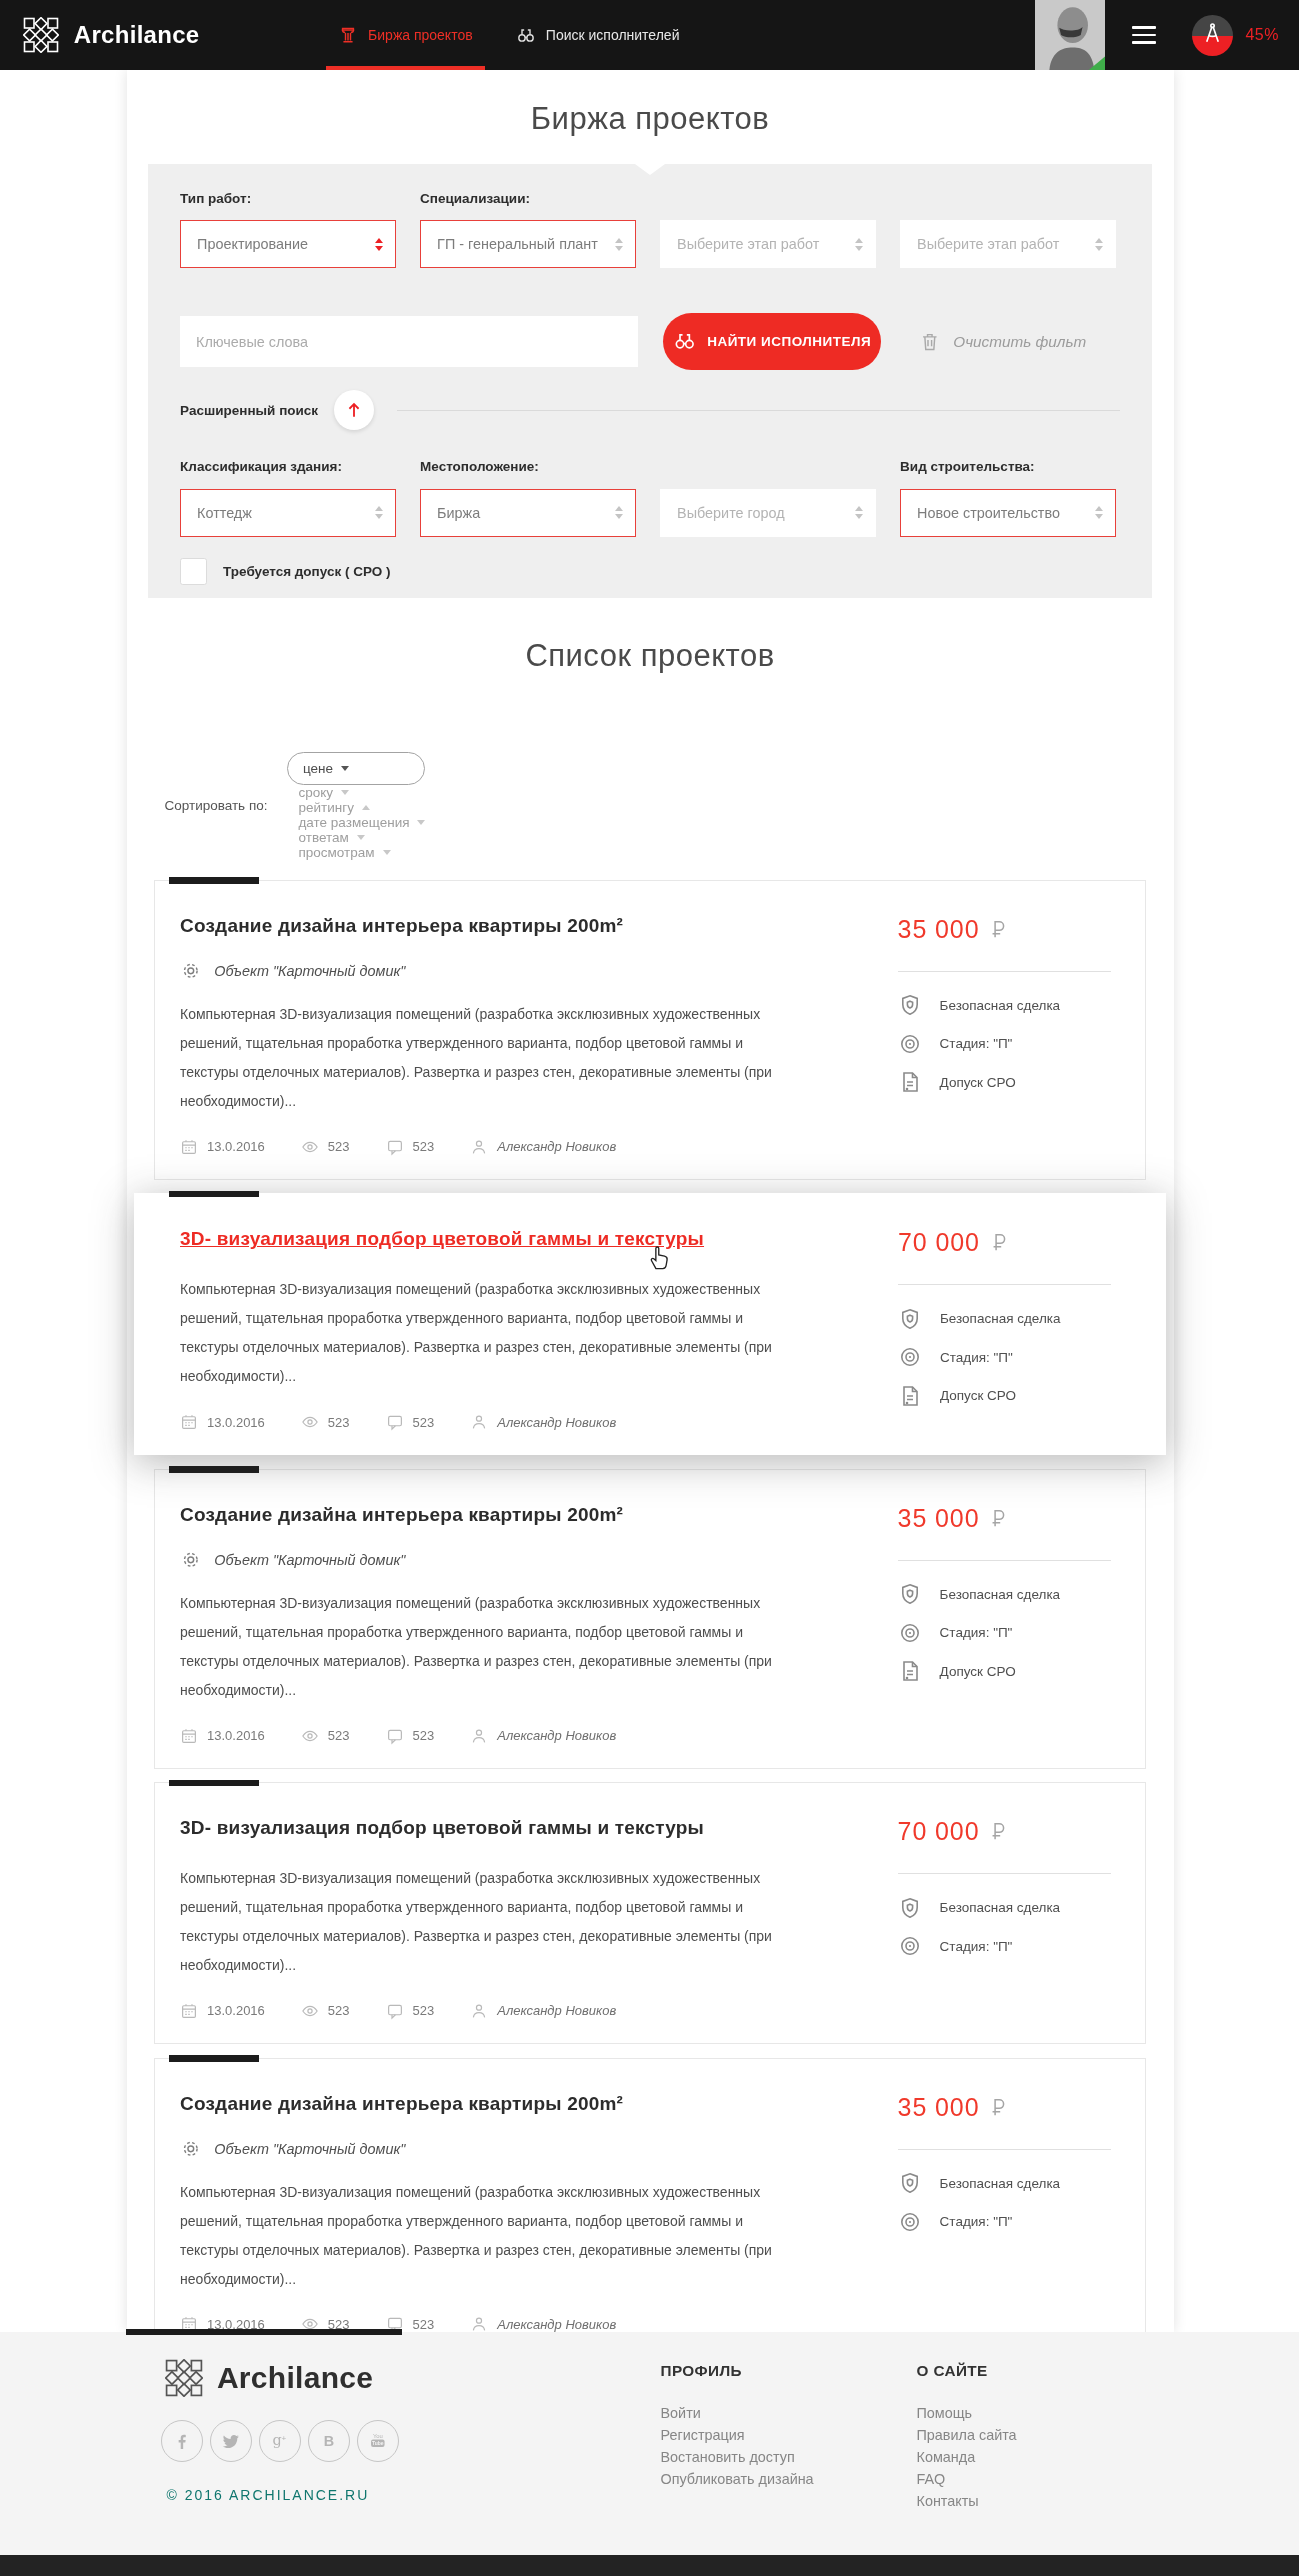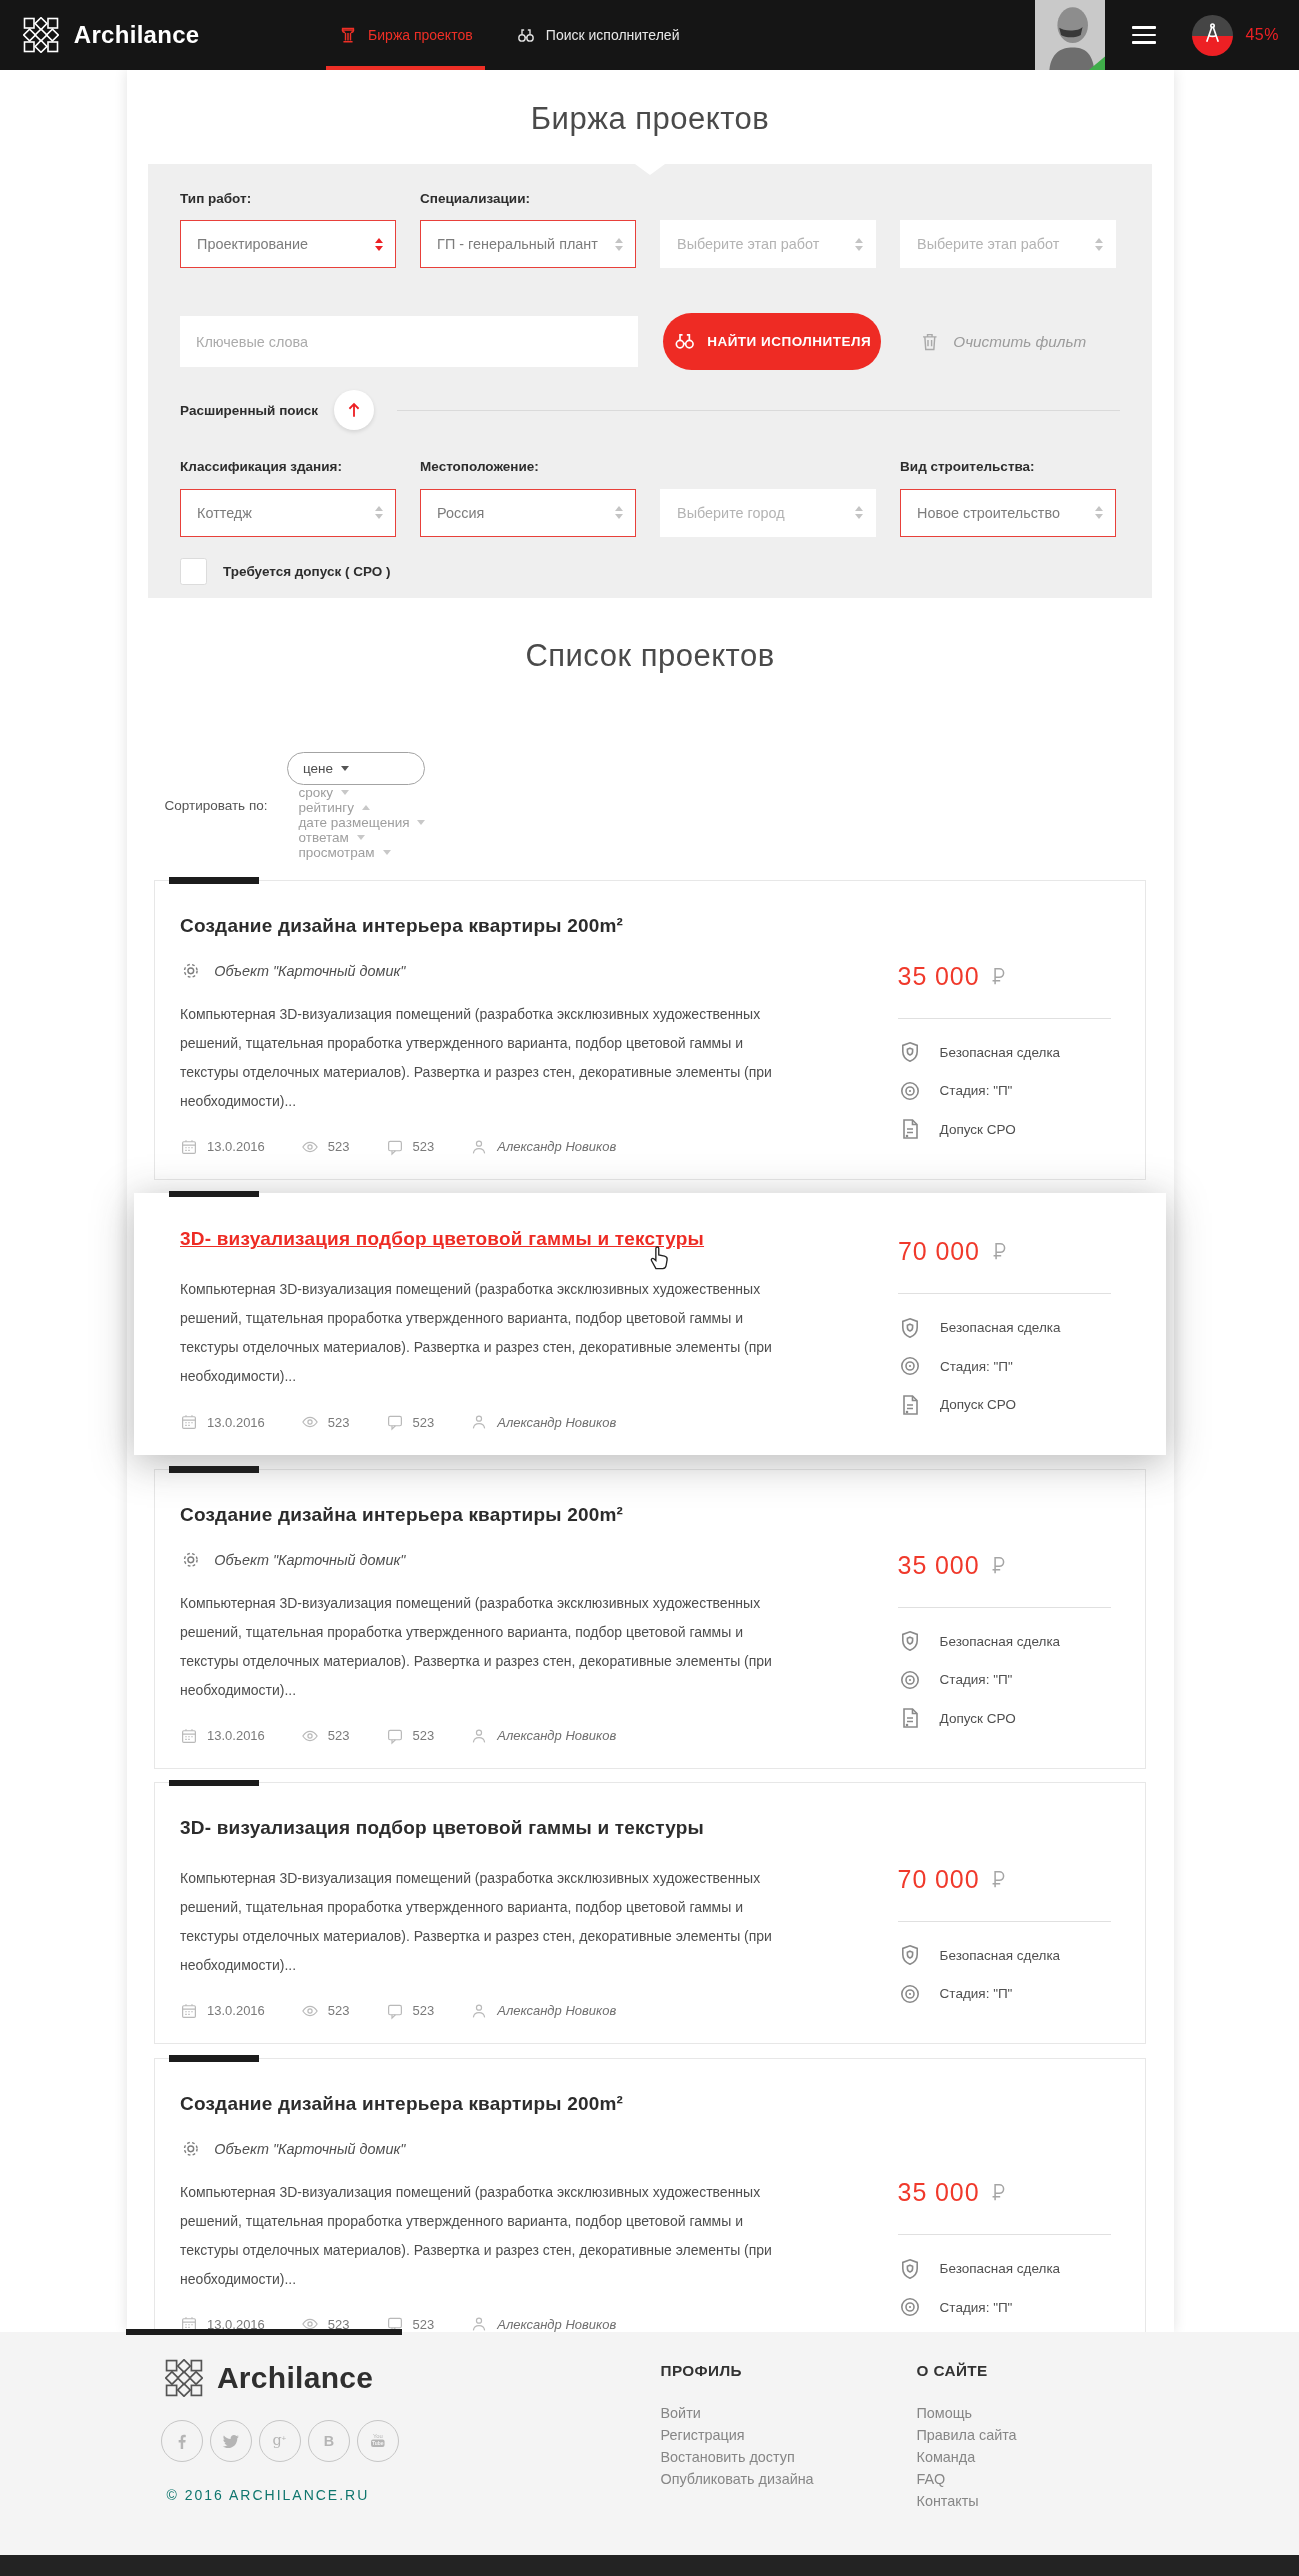--- a/index.html
+++ b/index.html
@@ -83,21 +83,21 @@
   .sort-opt { font-size:13.5px; color:#9e9e9e; display:flex; align-items:center; gap:8px; margin-left:31px; cursor:pointer; }
   .sort-opt .tri { width:0; height:0; border-left:4.5px solid transparent; border-right:4.5px solid transparent; display:block; }
   .sort-opt .tri.dn { border-top:5.4px solid #c8c8c8; }
   .sort-opt .tri.up { border-bottom:5.4px solid #c8c8c8; }
   .sort-opt.active { border:0.9px solid #a3a3a3; border-radius:17px; padding:8px 14.4px; color:#4c4c4c; margin-left:20px; }
   .sort-opt.active .tri.dn { border-top-color:#555; }
 
   
   .cards { width:992px; margin:20px auto 0; }
   .card { position:relative; background:#fff; border:0.9px solid #e7e7e7; display:flex;
-    padding:34px 23.4px 23.4px 25px; margin-bottom:13.5px;align-items:flex-end; }
+    padding:34px 23.4px 23.4px 25px; margin-bottom:13.5px; }
   .card-dash { position:absolute; top:-3.6px; left:14.4px; width:90px; height:6.3px; background:#1c1c1c; }
   .card-left { width:609px; }
   .card-title { font-size:19px; font-weight:bold; color:#2c2c2c; letter-spacing:0.2px; cursor:pointer; }
   .card.hover { margin-left:-20px; margin-right:-20px; padding-left:45px; padding-right:43px;
     border-color:#fff; box-shadow:0 7.2px 38px rgba(50,50,50,.35); z-index:2; }
   .card.hover .card-dash { left:34px; }
   .card.hover .card-title { color:#ee2b24; text-decoration:underline; }
   .cursor-hand { position:absolute; left:512px; top:47px; width:25px; height:29px; z-index:3; pointer-events:none; }
   .card-object { display:flex; align-items:center; gap:12.6px; margin-top:23.4px; }
   .card-object .icon { width:21.6px; height:21.6px; color:#7e7e7e; }
@@ -298,21 +298,21 @@
                 <i class="up"></i>
                 <i class="dn"></i>
               </span>
             </div>
           </div>
         </div>
       <div>
           <span class="f-label">Местоположение:</span>
           <div id="sel-r2-1">
             <div class="select accent">
-              <span>Россия</span>
+              <span>Биржа</span>
               <span class="arrows">
                 <i class="up"></i>
                 <i class="dn"></i>
               </span>
             </div>
           </div>
         </div>
       <div id="sel-r2-2">
           <div class="select placeholder">
             <span>Выберите город</span>

